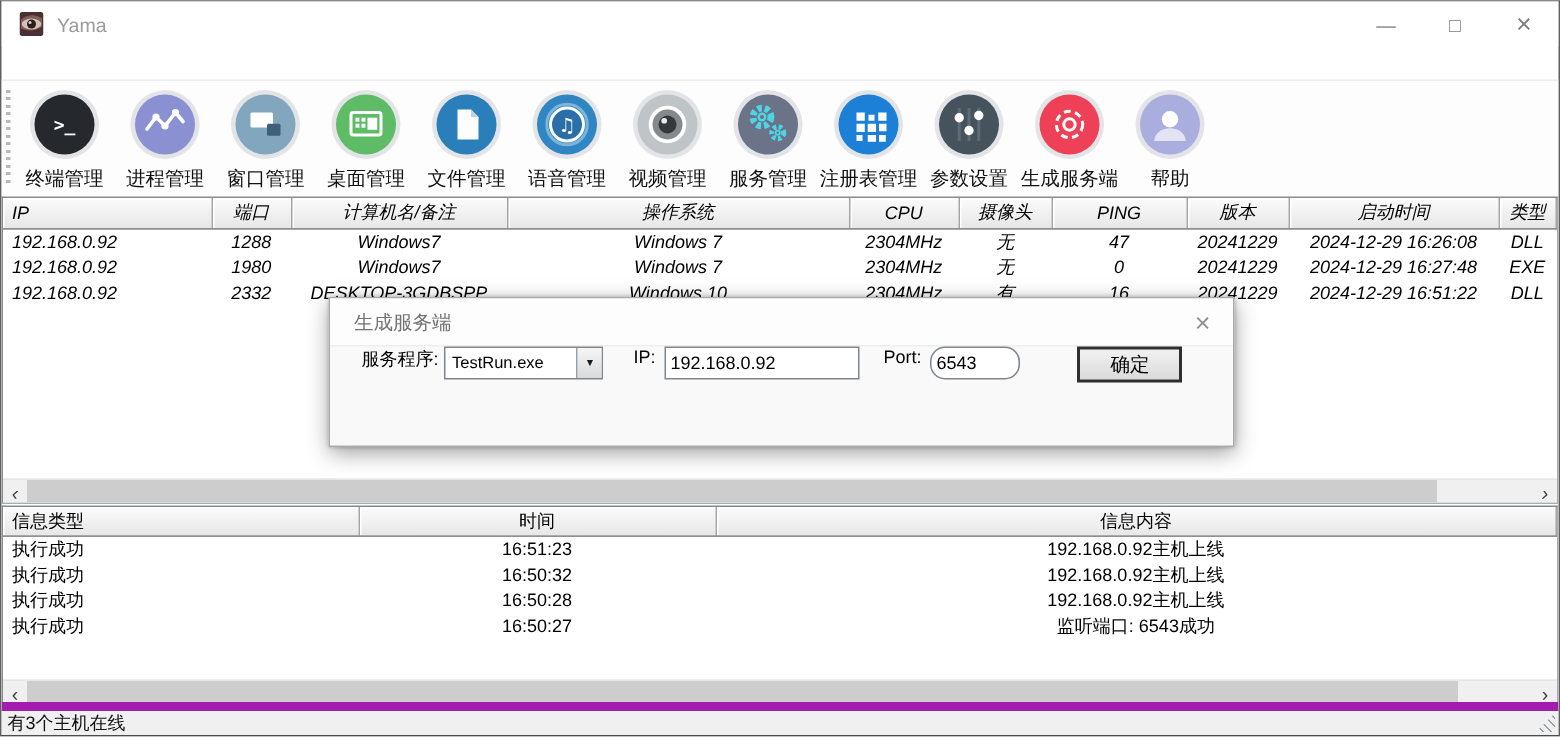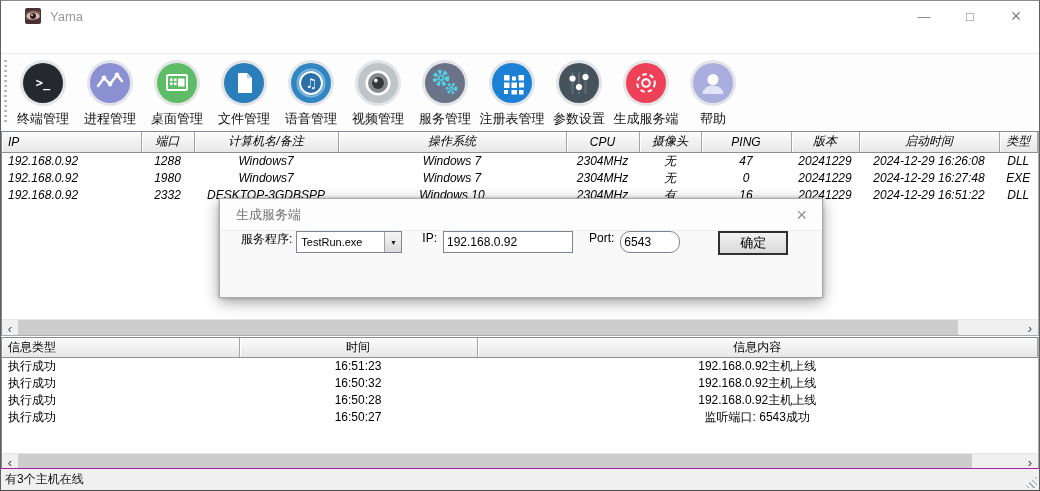--- a/index.html
+++ b/index.html
@@ -1,21 +1,21 @@
 <!DOCTYPE html>
 <html><head>
 <meta charset="utf-8">
 <style>
   html,body{margin:0;padding:0;background:#d8d8d8;}
   *{box-sizing:border-box;}
   .window{position:relative;width:1040px;height:491px;background:#fff;
     border:1px solid #8a8a8a;border-left-color:#5f5f5f;border-right-color:#5f5f5f;border-bottom-color:#4c4c4c;
     font-family:"Liberation Sans","DejaVu Sans",sans-serif;font-size:12px;color:#000;overflow:hidden;cursor:default;}
   
-  .titlebar{position:absolute;top:0;left:0;right:0;height:30px;background:#fff;display:flex;align-items:center;padding-left:24px;justify-content:center;}
+  .titlebar{position:absolute;top:0;left:0;right:0;height:30px;background:#fff;display:flex;align-items:center;padding-left:12px;justify-content:center;}
   .app-icon{width:16px;height:16px;flex:0 0 auto;}
   .title-text{margin-left:9px;color:#9a9a9a;font-size:13px;}
   .win-controls{margin-left:auto;display:flex;height:100%;}
   .win-btn{width:46px;height:100%;display:flex;align-items:center;justify-content:center;color:#7d7d7d;font-size:13px;}
   .win-btn.close{font-size:18px;}
   
   .menubar{position:absolute;top:30px;left:0;right:0;height:22px;background:#fff;display:flex;align-items:center;padding-left:8px;}
   .menu-item{padding:2px 4px;color:#111;font-size:12.5px;}
   
   .toolbar{position:absolute;top:52px;left:0;right:0;height:78px;background:#fdfdfd;border-top:1px solid #ececec;display:flex;gap:1px;padding:9px 0 0 9px;}
@@ -39,21 +39,21 @@
   .pane.lower table.grid td{height:14px;}
   
   .hscroll{position:absolute;left:0;right:0;bottom:0;height:16px;background:#f0f0f0;border-top:1px solid #e6e6e6;}
   .hs-arrow{position:absolute;top:0;width:16px;height:16px;display:flex;align-items:center;justify-content:center;color:#404040;font-size:13px;line-height:1;}
   .hs-arrow.left{left:0;}
   .hs-arrow.right{right:0;}
   .hs-thumb{position:absolute;top:0;left:16px;height:100%;background:#cdcdcd;}
   .pane.upper .hs-thumb{width:940px;}
   .pane.lower .hs-thumb{width:954px;}
   
-  .statusbar{position:absolute;left:0;right:0;bottom:0;height:22px;background:#f0f0f0;border-top:1px solid #a21caf;
+  .statusbar{position:absolute;left:0;right:0;bottom:0;height:22px;background:#f0f0f0;border-top:6px solid #a21caf;
     display:flex;align-items:center;padding-left:4px;font-size:12px;color:#111;}
   .grip{position:absolute;right:2px;bottom:2px;width:13px;height:13px;
     background:repeating-linear-gradient(45deg,transparent 0 3px,#9aa0a6 3px 4px);
     clip-path:polygon(100% 0,100% 100%,0 100%);}
   
   .dialog{position:absolute;left:218px;top:197px;width:604px;height:100px;background:#f9f9f9;border:1px solid #ababab;
     box-shadow:0 4px 14px rgba(0,0,0,.38),0 0 3px rgba(0,0,0,.25);}
   .dialog-title{height:32px;background:#fdfdfd;border-bottom:1px solid #ededed;display:flex;align-items:center;padding:0 15px 0 16px;}
   .dialog-title-text{color:#727272;font-size:13px;}
   .dialog-close{margin-left:auto;color:#8f8f8f;font-size:18px;line-height:1;}
@@ -111,20 +111,29 @@
         <svg width="40" height="40" viewBox="0 0 40 40">
           <polyline points="8,23 14,15 20,21 27,12 32,18" fill="none" stroke="#fff" stroke-width="2.4" stroke-linecap="round" stroke-linejoin="round"></polyline>
           <circle cx="14" cy="15" r="2.4" fill="#fff"></circle>
             <circle cx="20" cy="21" r="2.4" fill="#fff"></circle>
             <circle cx="27" cy="12" r="2.4" fill="#fff"></circle>
         </svg>
       </span>
       <span class="tlabel">进程管理</span>
     </div>
 
+    <div class="titem">
+      <span class="ticon" style="background: rgb(130, 166, 189);">
+        <svg width="40" height="40" viewBox="0 0 40 40">
+          <rect x="10" y="12" width="15" height="10" rx="1" fill="#fff"></rect>
+          <rect x="21" y="19.5" width="9" height="8" rx="1" fill="#3f6077"></rect>
+        </svg>
+      </span>
+      <span class="tlabel">窗口管理</span>
+    </div>
 
     <div class="titem">
       <span class="ticon" style="background: rgb(95, 188, 102);">
         <svg width="40" height="40" viewBox="0 0 40 40">
           <rect x="10" y="12" width="20" height="15" rx="1.5" fill="none" stroke="#fff" stroke-width="2"></rect>
           <rect x="13" y="15.5" width="2.6" height="2.6" fill="#fff"></rect>
             <rect x="17" y="15.5" width="2.6" height="2.6" fill="#fff"></rect>
           <rect x="13" y="19.5" width="2.6" height="2.6" fill="#fff"></rect>
             <rect x="17" y="19.5" width="2.6" height="2.6" fill="#fff"></rect>
           <rect x="21" y="15.5" width="6.5" height="8" fill="#fff"></rect>

